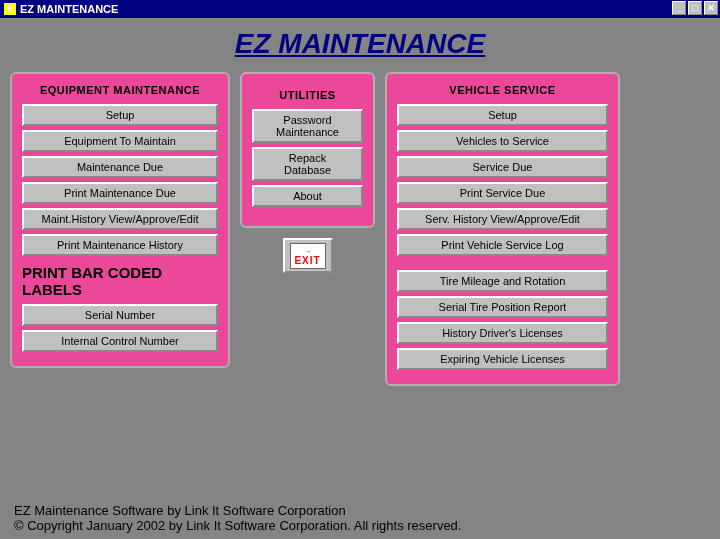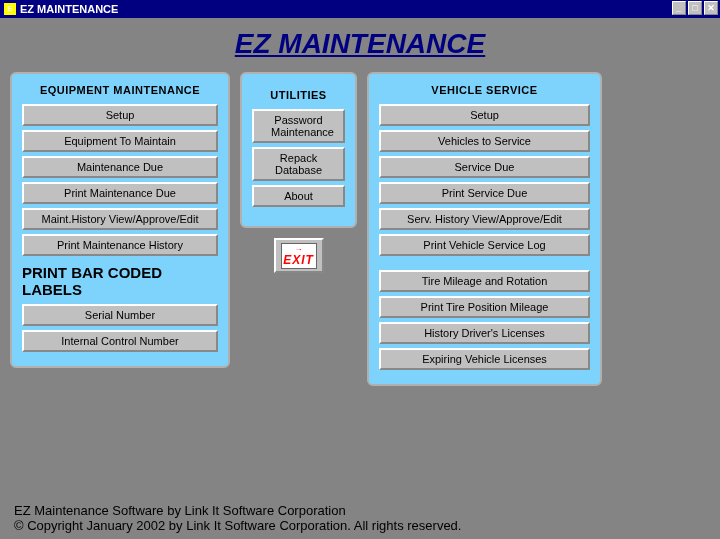--- a/index.html
+++ b/index.html
@@ -75,21 +75,21 @@
     }
 
     
     .panels-row {
       display: flex;
       gap: 10px;
       align-items: flex-start;
     }
 
     .panel {
-      background: #7dd3fc;
+      background: #ec4899;
       border: 2px solid #b0b0b0;
       border-radius: 6px;
       padding: 10px;
       position: relative;
     }
 
     .panel-title {
       text-align: center;
       font-size: 11px;
       font-weight: bold;
@@ -103,21 +103,21 @@
       width: 220px;
       flex-shrink: 0;
     }
 
     .panel-vehicle {
       width: 235px;
       flex-shrink: 0;
     }
 
     .panel-utilities {
-      width: 117px;
+      width: 135px;
       flex-shrink: 0;
       padding: 15px 10px;
     }
 
     
     .menu-btn {
       display: block;
       width: 100%;
       padding: 3px 17px;
       margin-bottom: 4px;
@@ -171,24 +171,23 @@
       justify-content: center;
       position: relative;
     }
     .exit-arrow {
       color: red;
       font-size: 8px;
       font-weight: bold;
     }
     .exit-text {
       color: red;
-      font-size: 12px;
+      font-size: 10px;
       font-weight: bold;
       letter-spacing: 1px;
-      font-style: italic;
     }
 
     
     .footer {
       position: absolute;
       bottom: 6px;
       left: 14px;
       font-size: 13px;
       color: #000;
     }
@@ -262,21 +261,21 @@
       <button class="menu-btn">Setup</button>
       <button class="menu-btn">Vehicles to Service</button>
       <button class="menu-btn">Service Due</button>
       <button class="menu-btn">Print Service Due</button>
       <button class="menu-btn">Serv. History View/Approve/Edit</button>
       <button class="menu-btn">Print Vehicle Service Log</button>
 
       <div style="height:10px"></div>
 
       <button class="menu-btn">Tire Mileage and Rotation</button>
-      <button class="menu-btn">Print Tire Position Mileage</button>
+      <button class="menu-btn">Serial Tire Position Report</button>
       <button class="menu-btn">History Driver's Licenses</button>
       <button class="menu-btn">Expiring Vehicle Licenses</button>
     </div>
 
   </div>
 
   <div class="footer">
     <div>EZ Maintenance Software by Link It Software Corporation</div>
     <div>© Copyright January 2002 by Link It Software Corporation.  All rights reserved.</div>
   </div>

